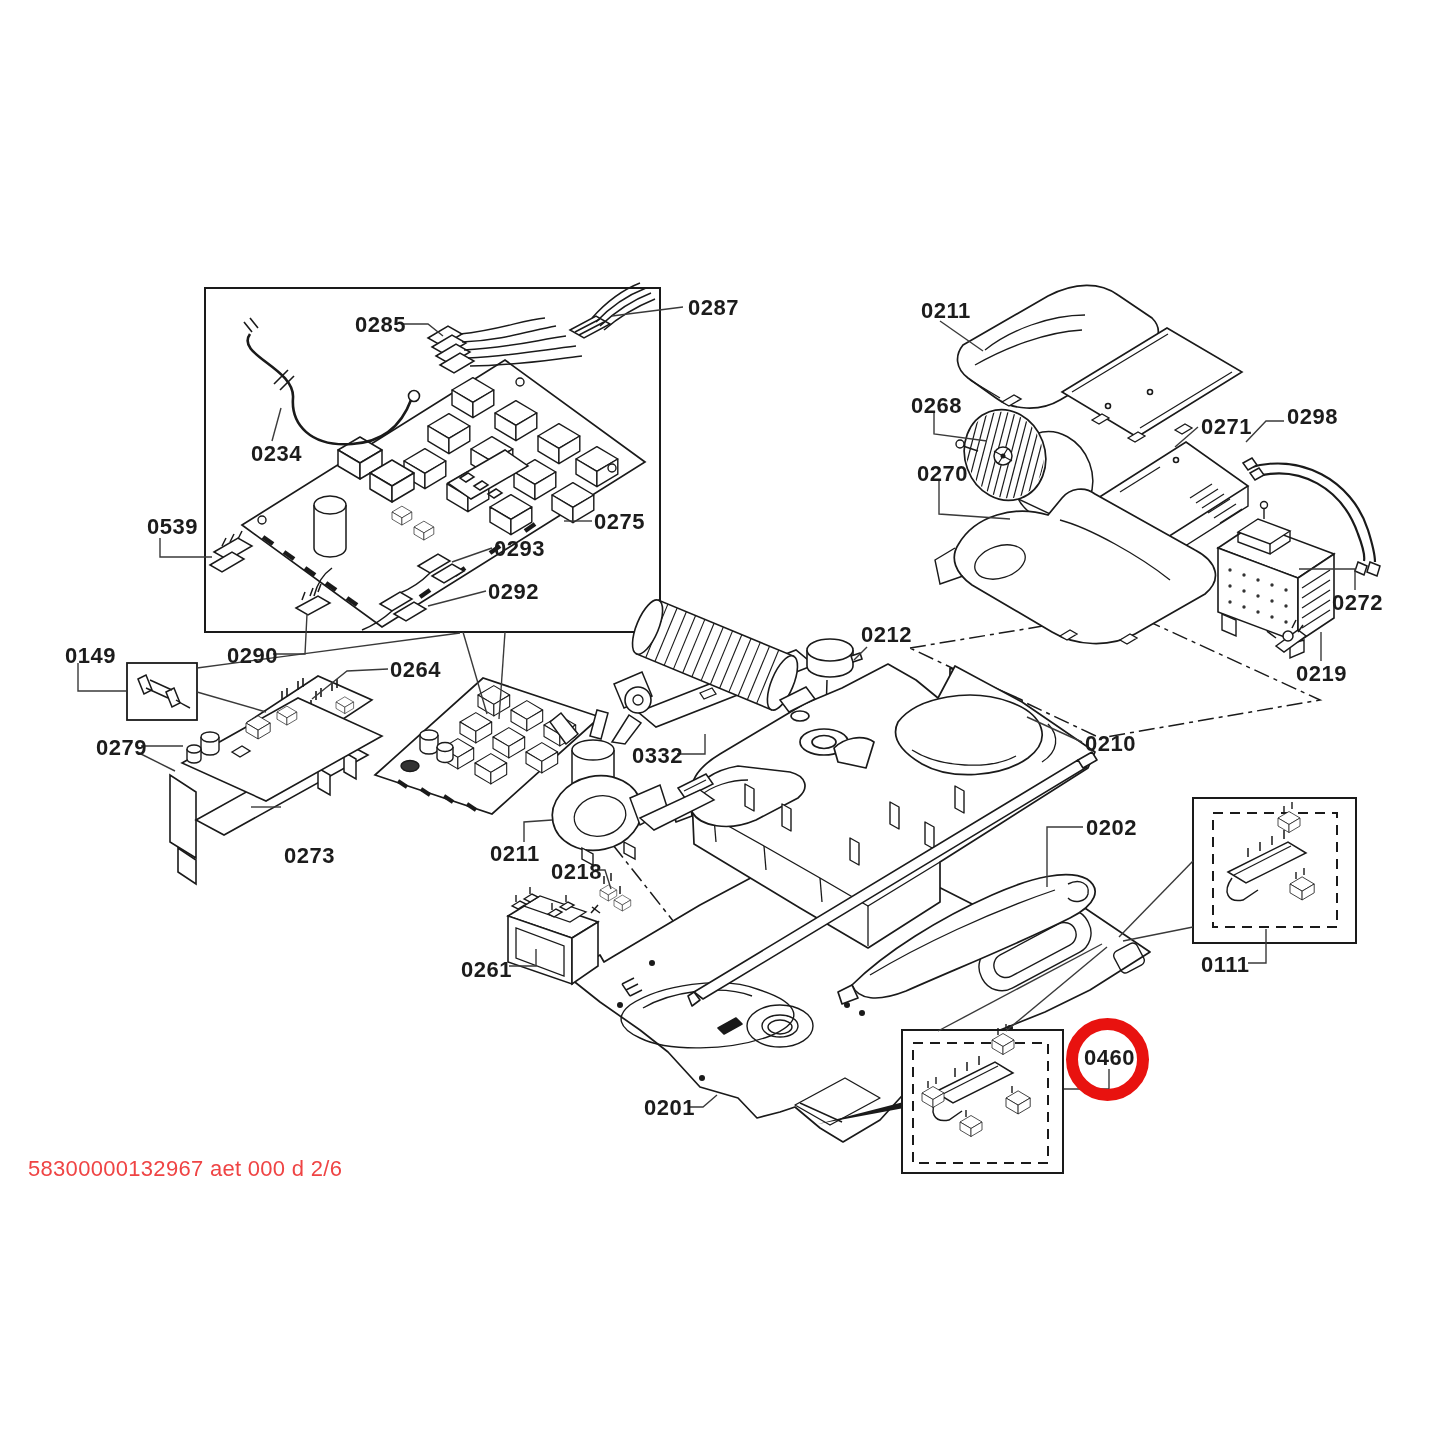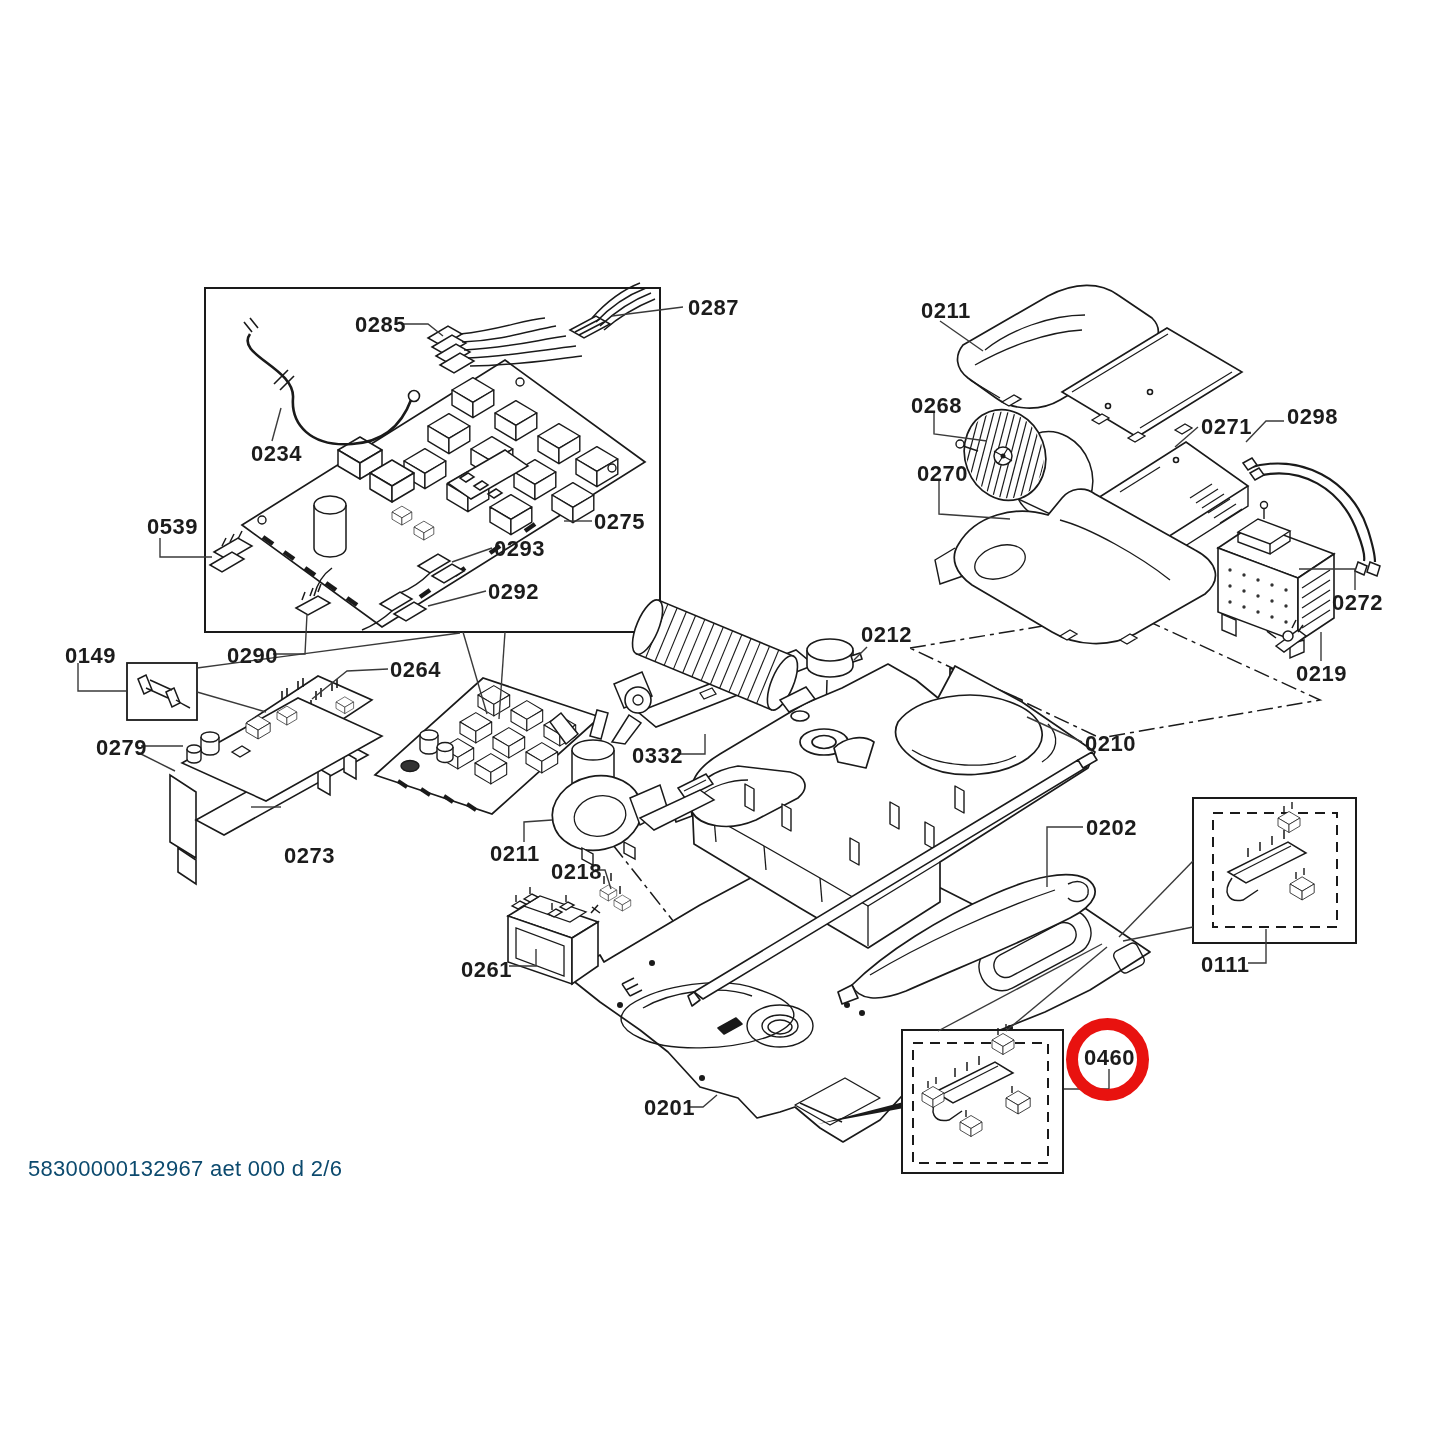--- a/index.html
+++ b/index.html
@@ -2,21 +2,21 @@
 <html><head>
 <meta charset="utf-8">
 <style>
   html,body{margin:0;padding:0;background:#ffffff;}
   .stage{position:relative;width:1445px;height:1445px;background:#ffffff;overflow:hidden;
          font-family:"Liberation Sans",sans-serif;}
   .stage svg{position:absolute;left:0;top:0;}
   .part-label{position:absolute;font-family:"Liberation Sans",sans-serif;font-weight:bold;
               font-size:22px;color:#1c1c1c;letter-spacing:.5px;white-space:nowrap;line-height:1;}
   .doc-code{position:absolute;left:28px;top:1156px;font-family:"Liberation Sans",sans-serif;
-            font-size:22px;color:#0c4a6e;letter-spacing:.3px;white-space:nowrap;}
+            font-size:22px;color:#ef4444;letter-spacing:.3px;white-space:nowrap;}
   .highlight-circle{position:absolute;left:1066px;top:1018px;width:83px;height:83px;
             border:12px solid #e8120f;border-radius:50%;box-sizing:border-box;z-index:5;}
   .lbl-z{z-index:6;}
 </style>
 </head>
 <body>
 
 <div class="stage">
 
 <svg width="1445" height="1445" viewBox="0 0 1445 1445">

